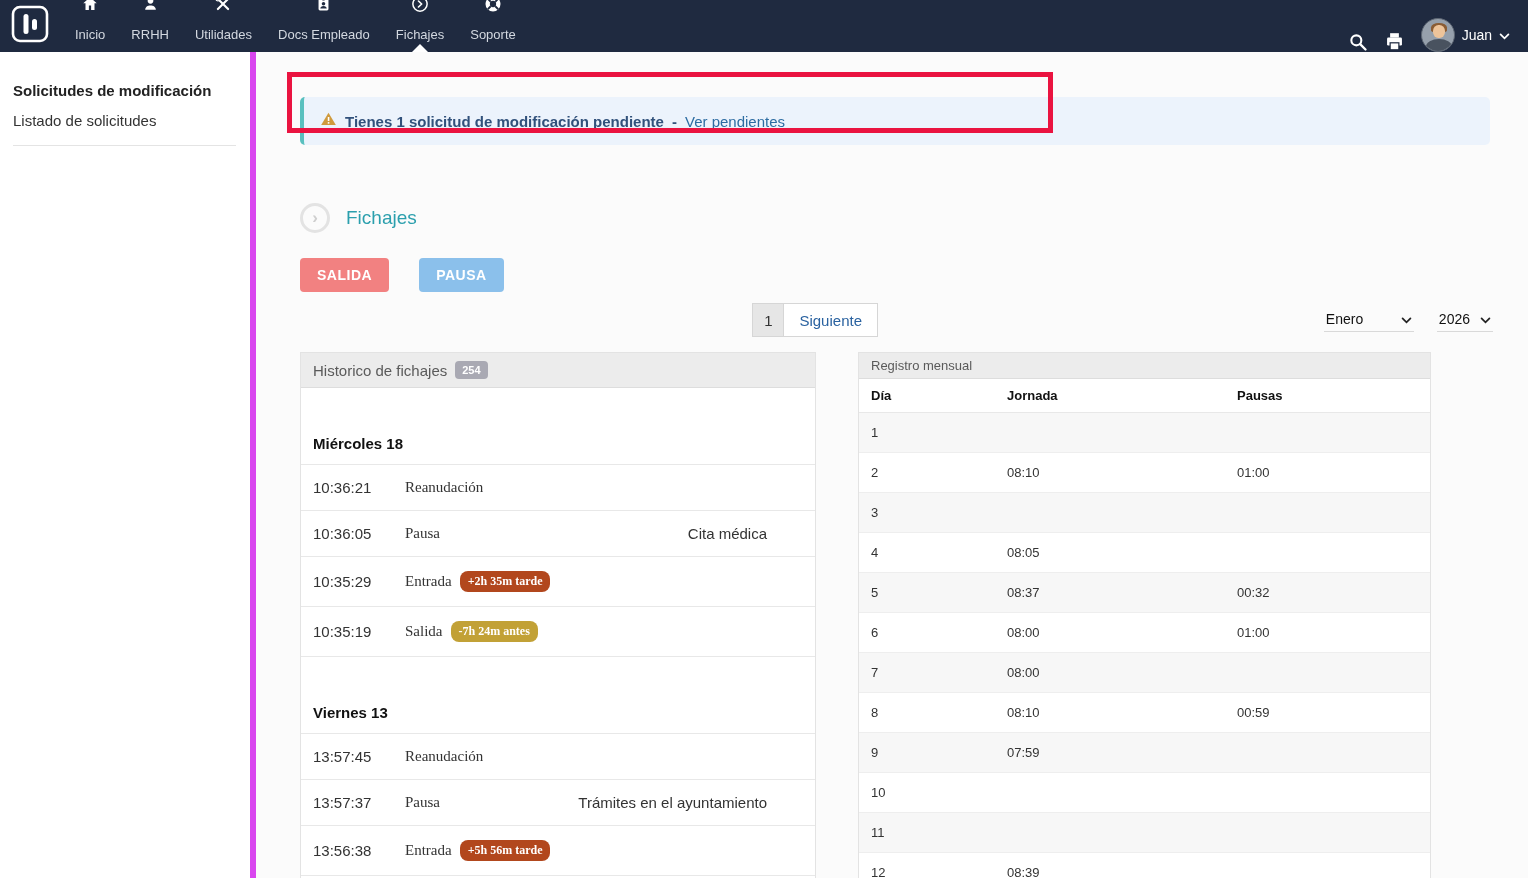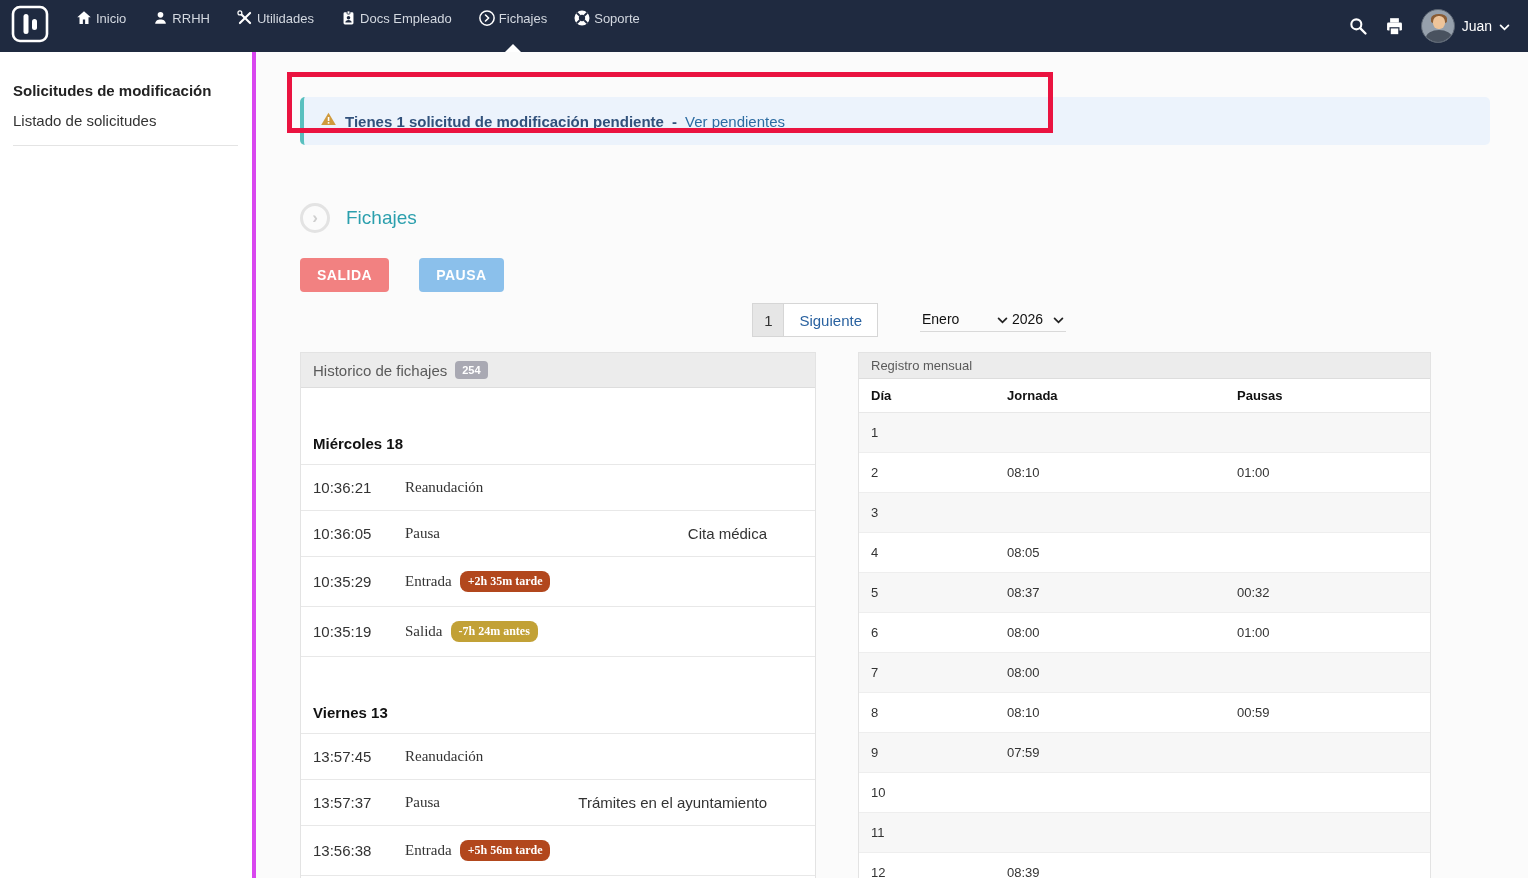--- a/index.html
+++ b/index.html
@@ -3,37 +3,37 @@
 <meta charset="utf-8">
 <style>
   * { margin:0; padding:0; box-sizing:border-box; }
   body { font-family:"Liberation Sans", sans-serif; background:#e9e9e9; }
   .app { position:relative; width:1528px; height:878px; overflow:hidden; background:#fbfbfb; }
 
   
   .topnav { position:relative; height:52px; background:#1f2a40; display:flex; align-items:stretch; color:#fff; }
   .logo-wrap { display:flex; align-items:center; padding:0 12px 0 10px; cursor:pointer; }
   .nav-items { display:flex; align-items:stretch; }
-  .nav-item { position:relative; display:flex; flex-direction:row; align-items:center; justify-content:center; gap:3px; padding:4px 13px 20px; cursor:pointer; }
+  .nav-item { position:relative; display:flex; flex-direction:column; align-items:center; justify-content:center; gap:14px; padding:4px 13px 20px; cursor:pointer; }
   .nav-item .ni-icon { height:18px; display:flex; align-items:flex-end; }
   .nav-item .ni-label { font-size:13px; color:#d3d8e0; white-space:nowrap; }
   .nav-item.active::after { content:""; position:absolute; bottom:0; left:50%; transform:translateX(-50%);
       border-left:8px solid transparent; border-right:8px solid transparent; border-bottom:8px solid #fff; }
-  .topnav-right { margin-left:auto; display:flex; align-items:center; gap:16px; padding-right:18px; }
+  .topnav-right { margin-left:auto; display:flex; align-items:flex-end; gap:16px; padding-right:18px; }
   .icon-btn { display:flex; align-items:center; cursor:pointer; }
   .user-menu { display:flex; align-items:center; gap:7px; cursor:pointer; }
   .avatar { position:relative; width:34px; height:34px; border-radius:50%; background:#96a0ac; overflow:hidden; border:1px solid #5d6673; }
   .avatar .hair { position:absolute; top:4px; left:9px; width:16px; height:9px; background:#8a5c34; border-radius:50% 50% 20% 20%; }
   .avatar .head { position:absolute; top:6px; left:11px; width:12px; height:13px; background:#eec49a; border-radius:46%; }
   .avatar .torso { position:absolute; bottom:-3px; left:4px; width:26px; height:15px; background:#49525f; border-radius:50% 50% 0 0; }
   .user-name { font-size:14px; color:#fff; }
 
   
   .body-row { display:flex; height:826px; }
-  .sidebar { width:256px; background:#fff; border-right:4px solid #d946ef; padding:30px 14px 0 13px; }
+  .sidebar { width:256px; background:#fff; border-right:6px solid #d946ef; padding:30px 14px 0 13px; }
   .sidebar-title { font-size:15px; font-weight:bold; color:#222; margin-bottom:13px; }
   .sidebar-link { font-size:15px; color:#333; cursor:pointer; padding-bottom:16px; }
   .sidebar-divider { border:none; border-top:1px solid #e4e4e4; }
   .main { flex:1; padding:45px 0 0 44px; position:relative; background:#fbfbfb; }
 
   
   .alert { width:1190px; height:48px; background:#ecf3fc; border-left:4px solid #59c0bf; border-radius:5px;
            display:flex; align-items:center; gap:8px; padding:0 16px; }
   .alert-text { font-size:15px; font-weight:bold; color:#31517b; }
   .alert-sep { font-size:15px; font-weight:bold; color:#31517b; }
@@ -51,21 +51,21 @@
   
   .actions { display:flex; gap:30px; margin-top:25px; }
   .btn { height:34px; border:none; border-radius:4px; color:#fff; font-weight:bold; font-size:14px; letter-spacing:0.5px;
          padding:0 17px; cursor:pointer; font-family:"Liberation Sans", sans-serif; }
   .btn-salida { background:#f28181; }
   .btn-pausa { background:#8bc0eb; }
 
   
   .controls-row { display:flex; margin-top:11px; align-items:center; }
   .controls-left { width:578px; display:flex; justify-content:flex-end; }
-  .controls-right { width:573px; margin-left:42px; display:flex; align-items:center; }
+  .controls-right { width:573px; margin-left:42px; display:flex; justify-content:flex-end; align-items:center; gap:23px; }
   .pager { display:flex; }
   .page-box { height:34px; min-width:32px; display:flex; align-items:center; justify-content:center; border:1px solid #d6d6d6; font-size:15px; cursor:pointer; }
   .page-box.current { background:#e6e6e6; color:#333; }
   .page-box.next { background:#fff; color:#2a62a0; padding:0 15px; margin-left:-1px; }
   .select { display:inline-flex; align-items:center; justify-content:space-between; gap:10px; border-bottom:1px solid #d9d9d9;
             padding:2px 2px 4px; font-size:14px; color:#111; cursor:pointer; }
   .select.month { min-width:90px; }
   .select.year { min-width:50px; }
 
   

